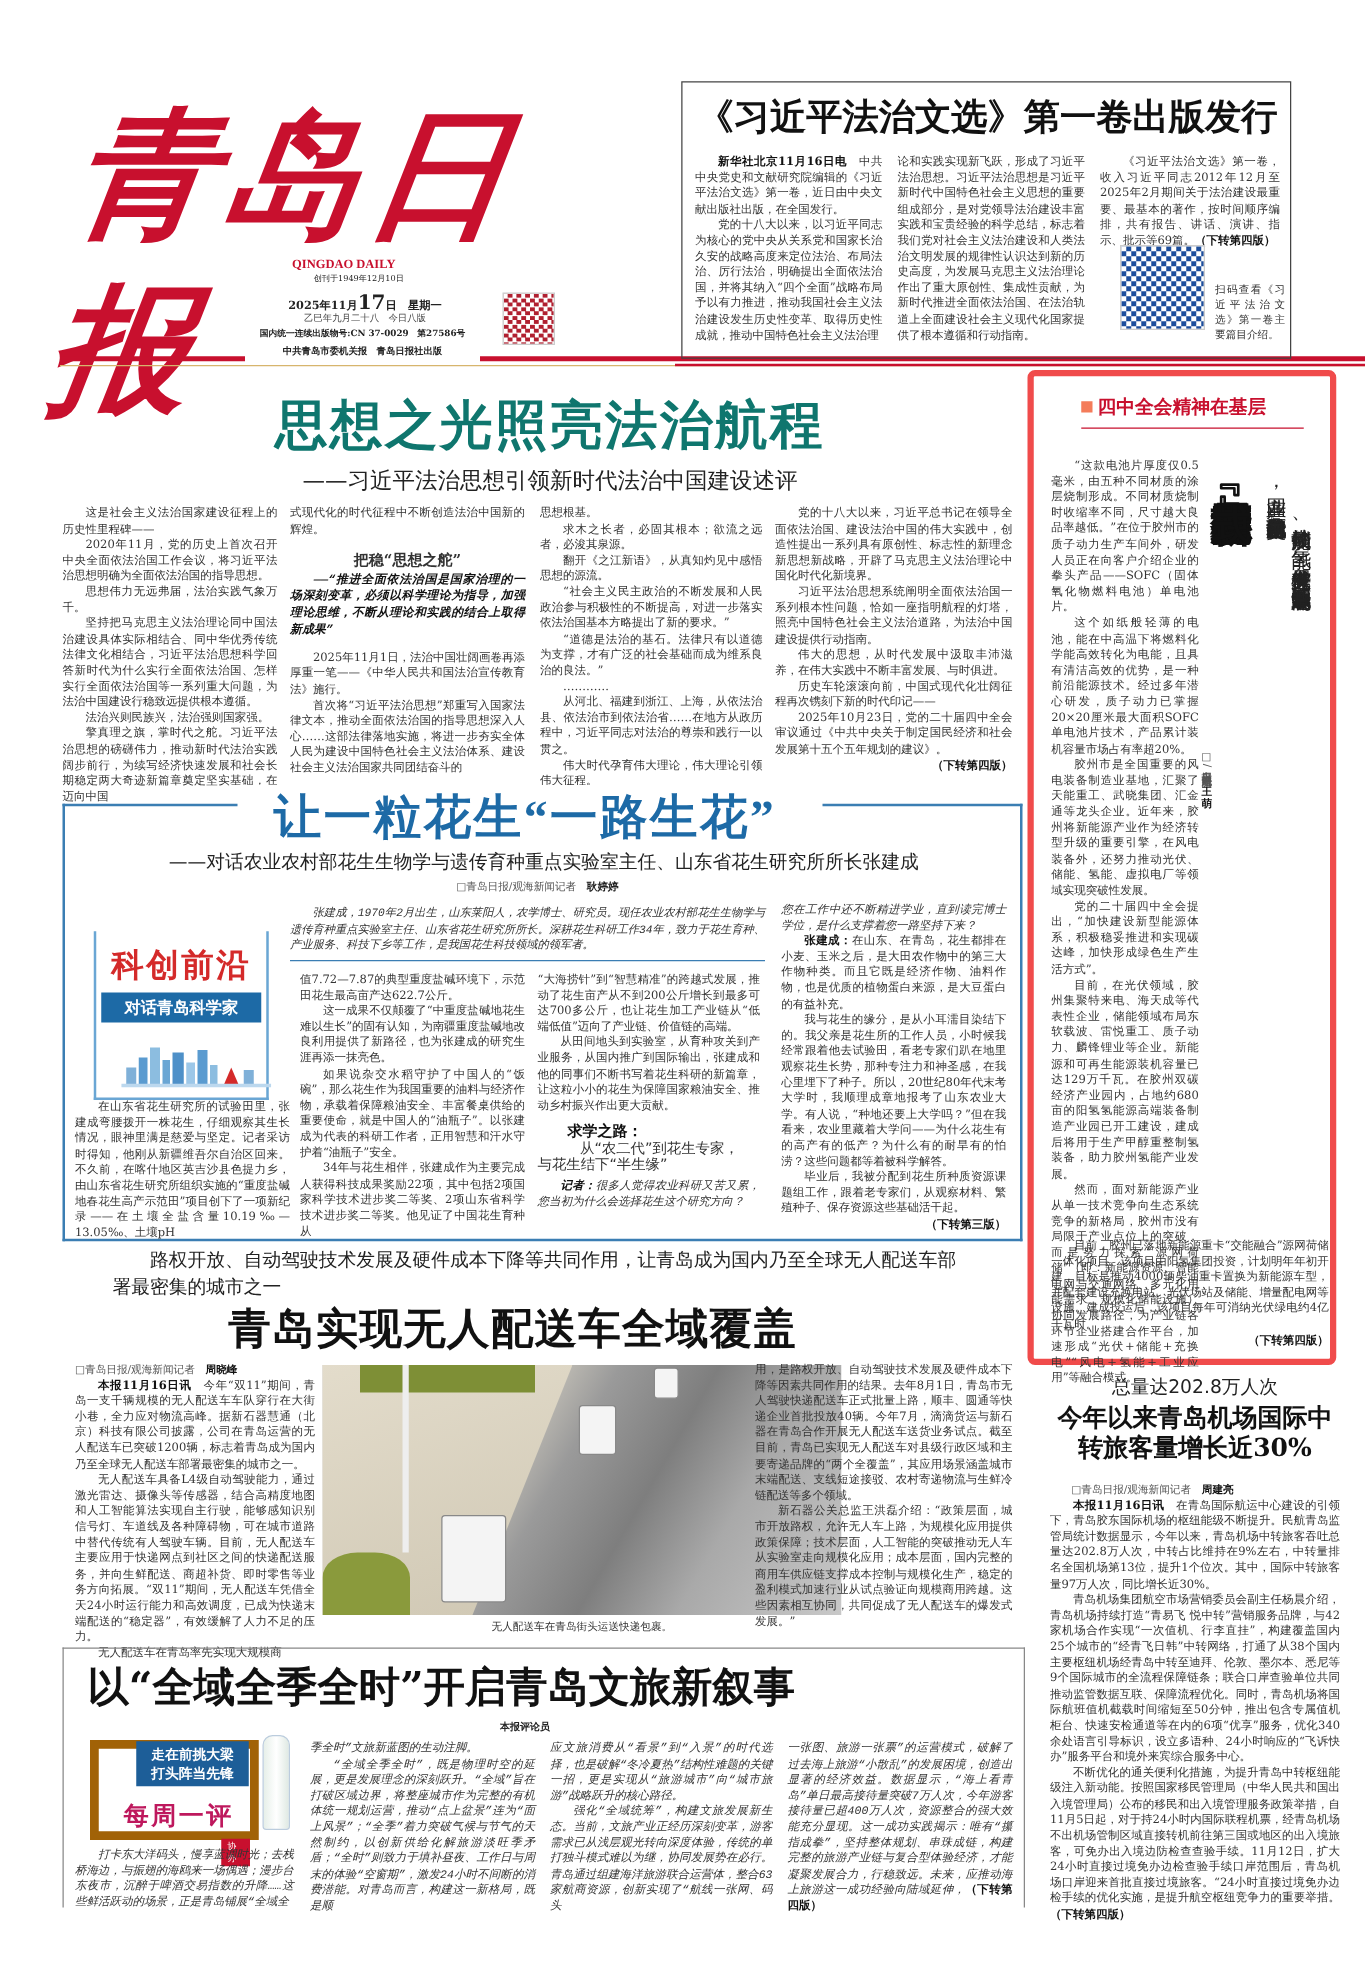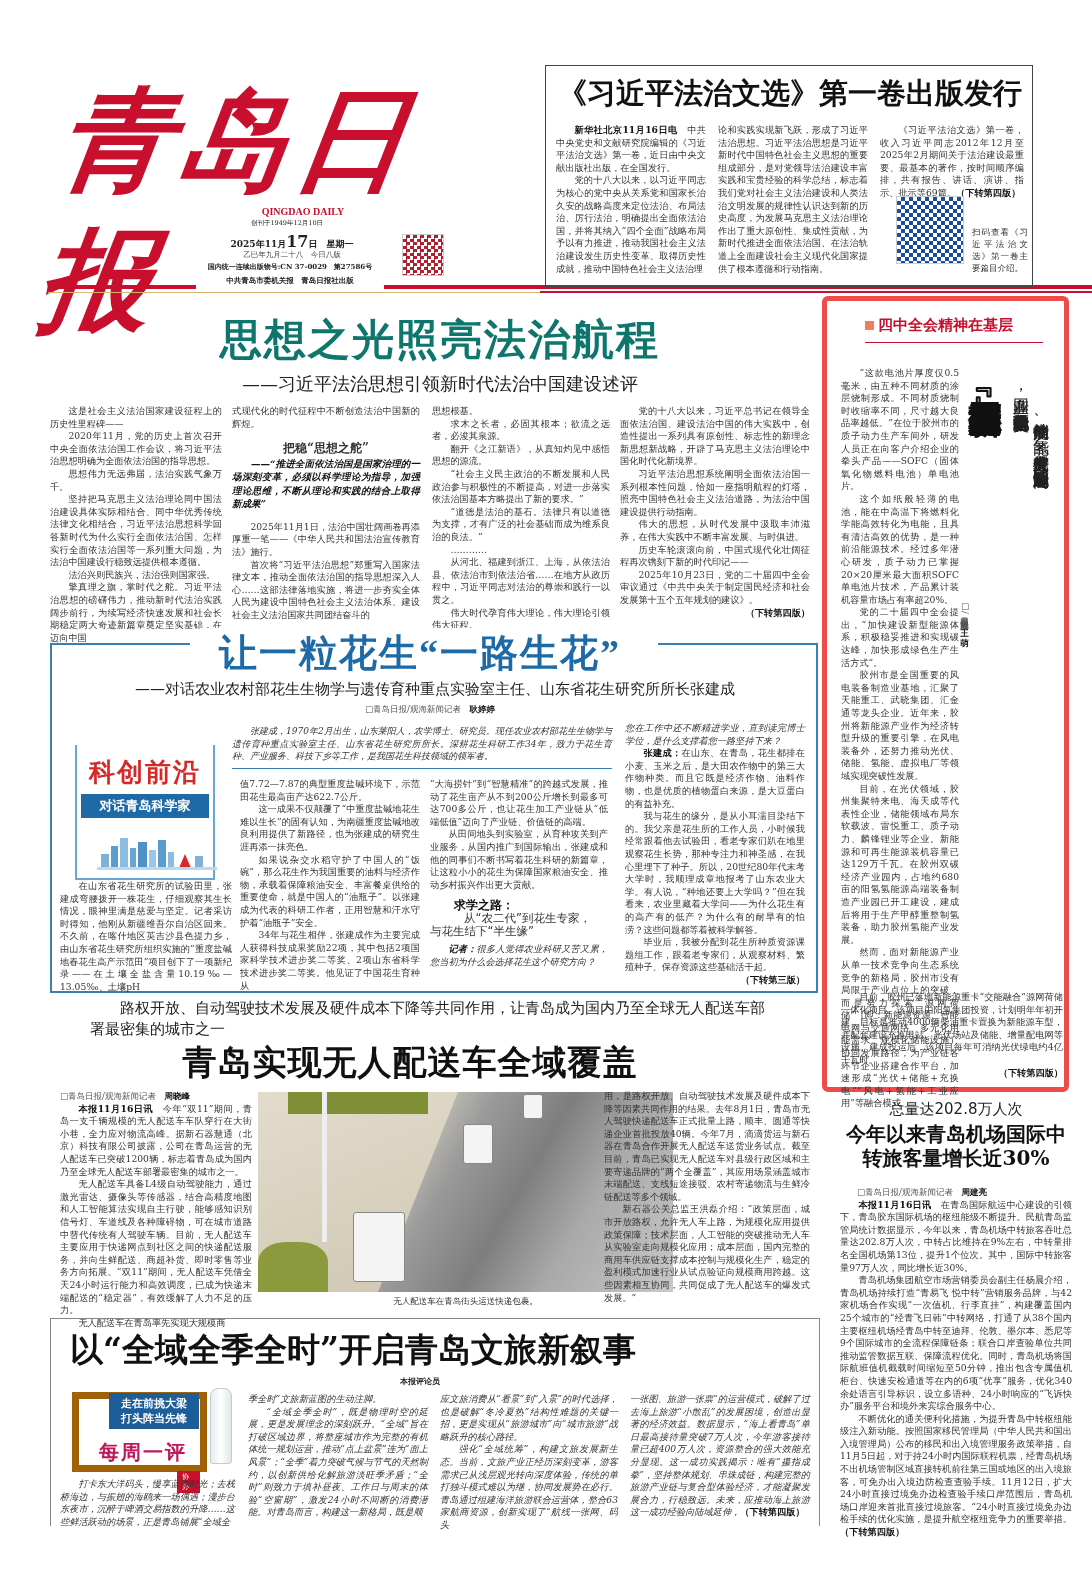--- a/index.html
+++ b/index.html
@@ -5,21 +5,21 @@
   * { box-sizing: border-box; margin: 0; padding: 0; }
   body { width: 1092px; height: 1576px; background: #fff; font-family: "DejaVu Serif", serif; color: #222; position: relative; overflow: hidden; }
   .abs { position: absolute; }
   .body-text { font-size: 9.2px; line-height: 12.6px; color: #333; text-align: justify; }
   .body-text p { text-indent: 2em; }
   .body-text p.noind { text-indent: 0; }
   .bold { font-weight: bold; color: #111; }
 
   
   .masthead-logo { left: 60px; top: 70px; width: 440px; height: 140px; color: #c8102e; font-family: "DejaVu Serif", serif; font-size: 112px; font-style: italic; font-weight: bold; letter-spacing: 6px; line-height: 140px; transform: skewX(-8deg); }
-  .en-name { left: 248px; top: 206px; width: 110px; text-align: center; color: #c8102e; font-size: 10px; font-weight: bold; font-family: "Liberation Serif", serif; }
+  .en-name { left: 220px; top: 206px; width: 110px; text-align: center; color: #c8102e; font-size: 10px; font-weight: bold; font-family: "Liberation Serif", serif; }
   .founded { left: 232px; top: 219px; width: 110px; text-align: center; font-size: 6.5px; }
   .date-line { left: 222px; top: 232px; width: 140px; text-align: center; font-size: 9px; font-weight: bold; }
   .date-line .big { font-size: 16px; }
   .lunar { left: 222px; top: 250px; width: 140px; text-align: center; font-size: 7.5px; color: #444; }
   .cn-number { left: 190px; top: 262px; width: 200px; text-align: center; font-size: 7px; font-weight: bold; }
   .publisher { left: 200px; top: 276px; width: 180px; text-align: center; font-size: 7.5px; font-weight: bold; }
   .rule-red { height: 4px; background: #c8102e; }
   .rule-gold { height: 1px; background: #d7b56d; }
   .qr { background: #fff; border: 1px solid #ccc; display:grid; }
 
@@ -60,21 +60,21 @@
 
   
   .edit-box { left: 50px; top: 1318px; width: 770px; height: 208px; border: 1px solid #888; border-bottom: none; }
   .edit-title { left: 70px; top: 1328px; width: 720px; font-size: 33px; font-weight: bold; color: #111; }
   .edit-byline { left: 360px; top: 1376px; width: 120px; text-align: center; font-size: 8px; font-weight: bold; font-family: "DejaVu Sans", sans-serif; }
   .badge-box { left: 72px; top: 1392px; width: 135px; height: 80px; border: 7px solid #a16207; }
   .badge-blue { background: #1d5e98; color: #fff; font-weight: bold; font-size: 11px; text-align: center; line-height: 15px; padding: 3px 2px; }
   .badge-red { color: #be185d; font-weight: bold; font-size: 20px; text-align: center; letter-spacing: 2px; font-family: "DejaVu Sans", sans-serif; }
   .xieban { background: #c8102e; color:#fff; font-size: 7px; padding: 1px 5px; }
   .bottle { left: 210px; top: 1388px; width: 22px; height: 76px; background: linear-gradient(90deg,#e6efe9,#fff,#dfe9e3); border: 1px solid #bcd; border-radius: 8px 8px 3px 3px; }
-  .kai { font-style: italic; }
+  .kai { font-style: italic; font-family: Liberation Mono, monospace; }
 </style>
 </head>
 <body>
 
 <div class="abs masthead-logo">青岛日报</div>
 <div class="abs en-name">QINGDAO DAILY</div>
 <div class="abs founded">创刊于1949年12月10日</div>
 <div class="abs date-line">
   <span>2025年11月</span><span class="big">17</span><span>日　星期一</span>
 </div>
@@ -139,22 +139,22 @@
   <div class="bold" style="text-align:right;">（下转第四版）</div>
 </div>
 
 <div class="abs redbox">
   <div class="abs kicker">
     <span class="kicker-sq"></span><span class="kicker-text">四中全会精神在基层</span>
   </div>
   <div class="abs body-text" style="left:14px;top:66px;width:118px;">
     <p>“这款电池片厚度仅0.5毫米，由五种不同材质的涂层烧制形成。不同材质烧制时收缩率不同，尺寸越大良品率越低。”在位于胶州市的质子动力生产车间外，研发人员正在向客户介绍企业的拳头产品——SOFC（固体氧化物燃料电池）单电池片。</p>
     <p>这个如纸般轻薄的电池，能在中高温下将燃料化学能高效转化为电能，且具有清洁高效的优势，是一种前沿能源技术。经过多年潜心研发，质子动力已掌握20×20厘米最大面积SOFC单电池片技术，产品累计装机容量市场占有率超20%。</p>
+    <p>胶州市是全国重要的风电装备制造业基地，汇聚了天能重工、武晓集团、汇金通等龙头企业。近年来，胶州将新能源产业作为经济转型升级的重要引擎，在风电装备外，还努力推动光伏、储能、氢能、虚拟电厂等领域实现突破性发展。</p>
     <p>党的二十届四中全会提出，“加快建设新型能源体系，积极稳妥推进和实现碳达峰，加快形成绿色生产生活方式”。</p>
-    <p>胶州市是全国重要的风电装备制造业基地，汇聚了天能重工、武晓集团、汇金通等龙头企业。近年来，胶州将新能源产业作为经济转型升级的重要引擎，在风电装备外，还努力推动光伏、储能、氢能、虚拟电厂等领域实现突破性发展。</p>
     <p>目前，在光伏领域，胶州集聚特来电、海天成等代表性企业，储能领域布局东软载波、雷悦重工、质子动力、麟锋锂业等企业。新能源和可再生能源装机容量已达129万千瓦。在胶州双碳经济产业园内，占地约680亩的阳氢氢能源高端装备制造产业园已开工建设，建成后将用于生产甲醇重整制氢装备，助力胶州氢能产业发展。</p>
     <p>然而，面对新能源产业从单一技术竞争向生态系统竞争的新格局，胶州市没有局限于产业点位上的突破，而是努力探索“源网荷储”（即：新能源资源、智能电网与交通网络、多元化用能需求、规模化储能设施）协同发展路径，为产业链各环节企业搭建合作平台，加速形成“光伏+储能+充换电”“风电+氢能+工业应用”等融合模式。</p>
   </div>
   <div class="abs vtitle" style="left:140px;top:75px;height:560px;font-size:33px;line-height:36px;">探路新能源『源网荷储』协同发展新模式</div>
   <div class="abs vsub" style="left:204px;top:110px;height:430px;font-size:16px;line-height:20px;">胶州推动储能、氢能、光伏等产业突破发展，开建阳氢氢能源高端装备制造</div>
   <div class="abs vsub" style="left:184px;top:85px;height:300px;font-size:16px;line-height:20px;">产业园，落地新能源重卡『交能融合』一体化项目</div>
   <div class="abs vsub" style="left:132px;top:300px;height:200px;font-size:8.5px;color:#555;">
     <span>□青岛日报/观海新闻记者</span>　<span class="bold">王　萌</span>
   </div>
   <div class="abs body-text" style="left:14px;top:690px;width:222px;">

